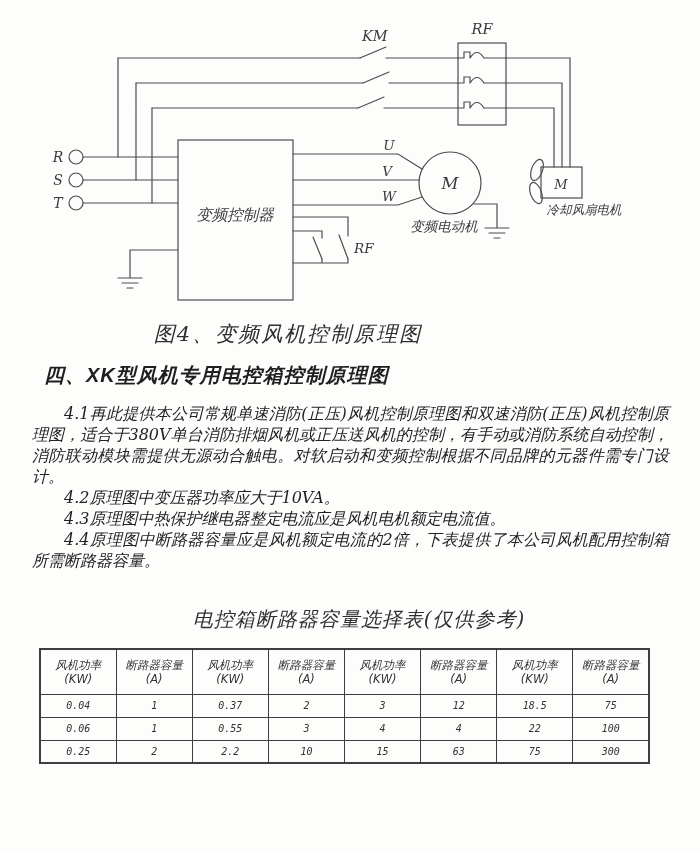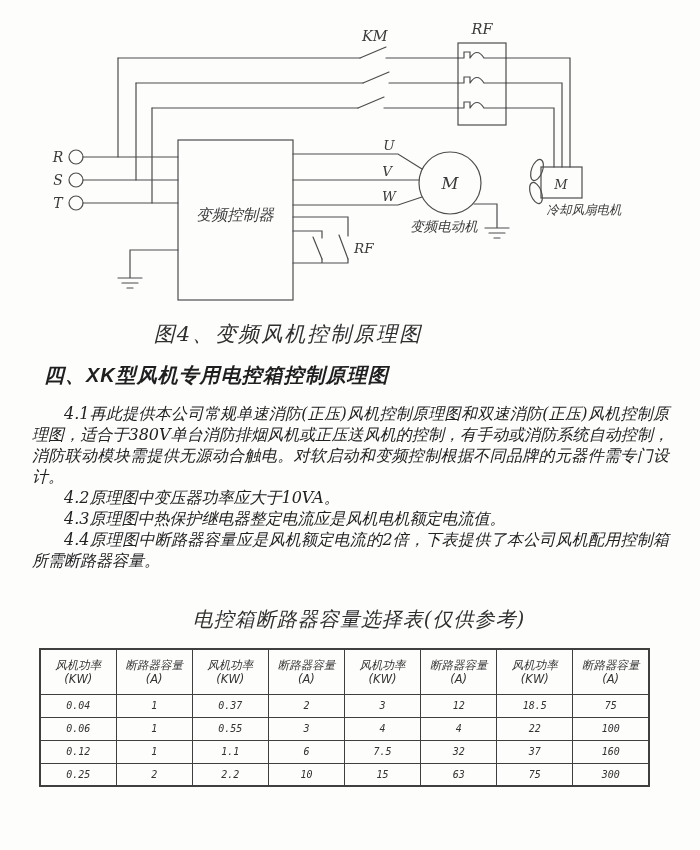--- a/index.html
+++ b/index.html
@@ -211,30 +211,20 @@
         <td>0.06</td>
           <td>1</td>
           <td>0.55</td>
           <td>3</td>
           <td>4</td>
           <td>4</td>
           <td>22</td>
           <td>100</td>
       </tr>
       <tr>
-        <td>0.12</td>
-          <td>1</td>
-          <td>1.1</td>
-          <td>6</td>
-          <td>7.5</td>
-          <td>32</td>
-          <td>37</td>
-          <td>160</td>
-      </tr>
-      <tr>
         <td>0.25</td>
           <td>2</td>
           <td>2.2</td>
           <td>10</td>
           <td>15</td>
           <td>63</td>
           <td>75</td>
           <td>300</td>
       </tr>
     </tbody>

